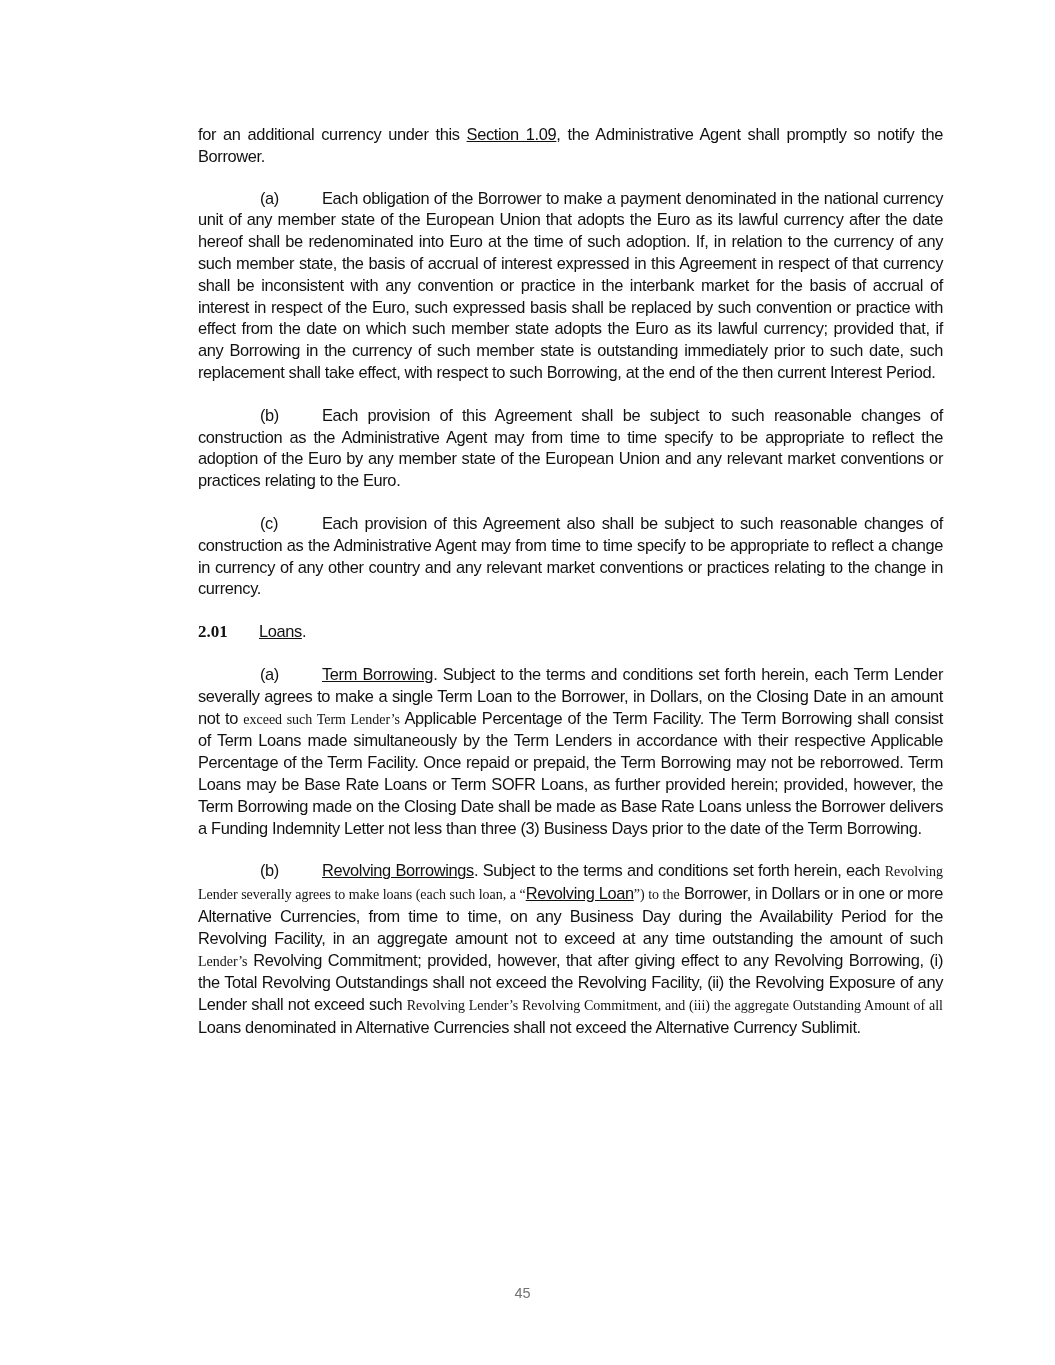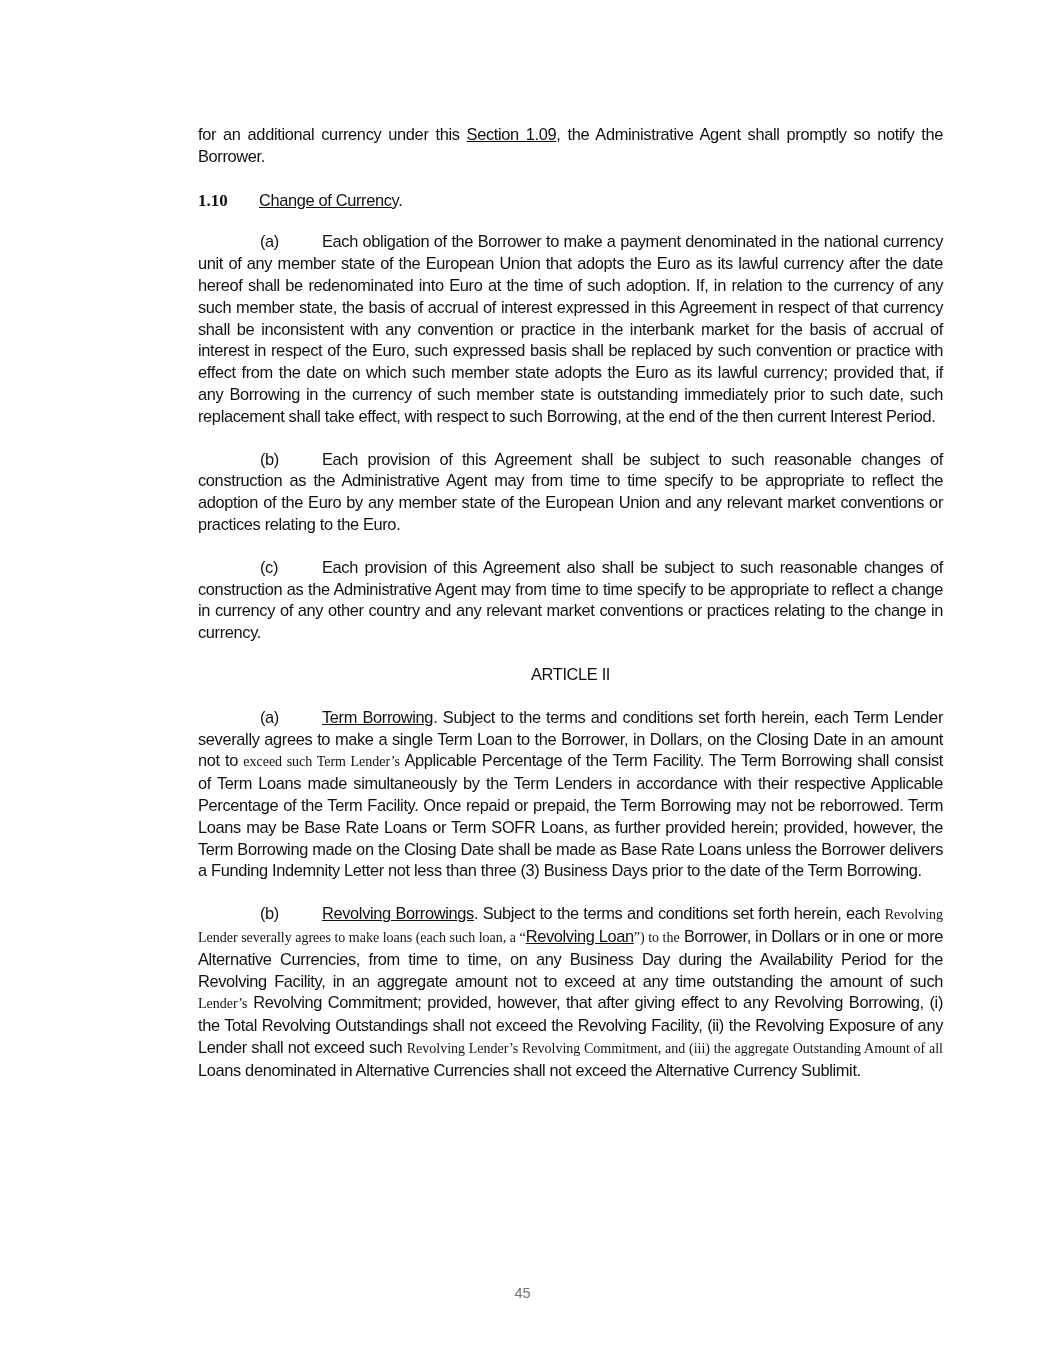--- a/index.html
+++ b/index.html
@@ -23,33 +23,32 @@
     text-align: center; font-family: "Liberation Sans", sans-serif; font-size: 14.5px; color: #737373;
   }
 </style>
 </head>
 <body>
 
 <div class="page">
 
   <p class="p"><span>for an additional currency under this </span><span class="u">Section 1.09</span><span>, the Administrative Agent shall promptly so notify the Borrower.</span></p>
 
-  <div class="sec-head" style="margin-top:22px;">
-    <span class="sec-num">1.10</span>
-    <span><span class="u">Change of Currency</span><span>.</span></span>
-  </div>
 
   <p class="p indent" style="margin-top:20px;"><span class="label">(a)</span><span>Each obligation of the Borrower to make a payment denominated in the national currency unit of any member state of the European Union that adopts the Euro as its lawful currency after the date hereof shall be redenominated into Euro at the time of such adoption. If, in relation to the currency of any such member state, the basis of accrual of interest expressed in this Agreement in respect of that currency shall be inconsistent with any convention or practice in the interbank market for the basis of accrual of interest in respect of the Euro, such expressed basis shall be replaced by such convention or practice with effect from the date on which such member state adopts the Euro as its lawful currency; provided that, if any Borrowing in the currency of such member state is outstanding immediately prior to such date, such replacement shall take effect, with respect to such Borrowing, at the end of the then current Interest Period.</span></p>
 
   <p class="p indent" style="margin-top:21px;"><span class="label">(b)</span><span>Each provision of this Agreement shall be subject to such reasonable changes of construction as the Administrative Agent may from time to time specify to be appropriate to reflect the adoption of the Euro by any member state of the European Union and any relevant market conventions or practices relating to the Euro.</span></p>
 
   <p class="p indent" style="margin-top:21px;"><span class="label">(c)</span><span>Each provision of this Agreement also shall be subject to such reasonable changes of construction as the Administrative Agent may from time to time specify to be appropriate to reflect a change in currency of any other country and any relevant market conventions or practices relating to the change in currency.</span></p>
 
-  <p class="center" style="margin-top:20px;">ARTICLE II</p>
 
 
+  <div class="sec-head" style="margin-top:21px;">
+    <span class="sec-num">2.01</span>
+    <span><span class="u">Loans</span><span>.</span></span>
+  </div>
 
   <p class="p indent" style="margin-top:21px;"><span class="label">(a)</span><span class="u">Term Borrowing</span><span>. Subject to the terms and conditions set forth herein, each Term Lender severally agrees to make a single Term Loan to the Borrower, in Dollars, on the Closing Date in an amount not to </span><span class="serif">exceed such Term Lender’s</span><span> Applicable Percentage of the Term Facility. The Term Borrowing shall consist of Term Loans made simultaneously by the Term Lenders in accordance with their respective Applicable Percentage of the Term Facility. Once repaid or prepaid, the Term Borrowing may not be reborrowed. Term Loans may be Base Rate Loans or Term SOFR Loans, as further provided herein; provided, however, the Term Borrowing made on the Closing Date shall be made as Base Rate Loans unless the Borrower delivers a Funding Indemnity Letter not less than three (3) Business Days prior to the date of the Term Borrowing.</span></p>
 
   <p class="p indent" style="margin-top:21px;"><span class="label">(b)</span><span class="u">Revolving Borrowings</span><span>. Subject to the terms and conditions set forth herein, each </span><span class="serif">Revolving Lender severally agrees to make loans (each such loan, a “</span><span class="u">Revolving Loan</span><span class="serif">”) to the</span><span> Borrower, in Dollars or in one or more Alternative Currencies, from time to time, on any Business Day during the Availability Period for the Revolving Facility, in an aggregate amount not to exceed at any time outstanding the amount of such </span><span class="serif">Lender’s</span><span> Revolving Commitment; provided</span><span>, however, that after giving effect to any Revolving Borrowing, (i) the Total Revolving Outstandings shall not exceed the Revolving Facility, (ii) the Revolving Exposure of any Lender shall not exceed such </span><span class="serif">Revolving Lender’s Revolving Commitment, and (iii) the aggregate Outstanding Amount of all</span><span> Loans denominated in Alternative Currencies shall not exceed the Alternative Currency Sublimit.</span></p>
 </div>
 
 <div class="pagenum">45</div>
 
 </body></html>

